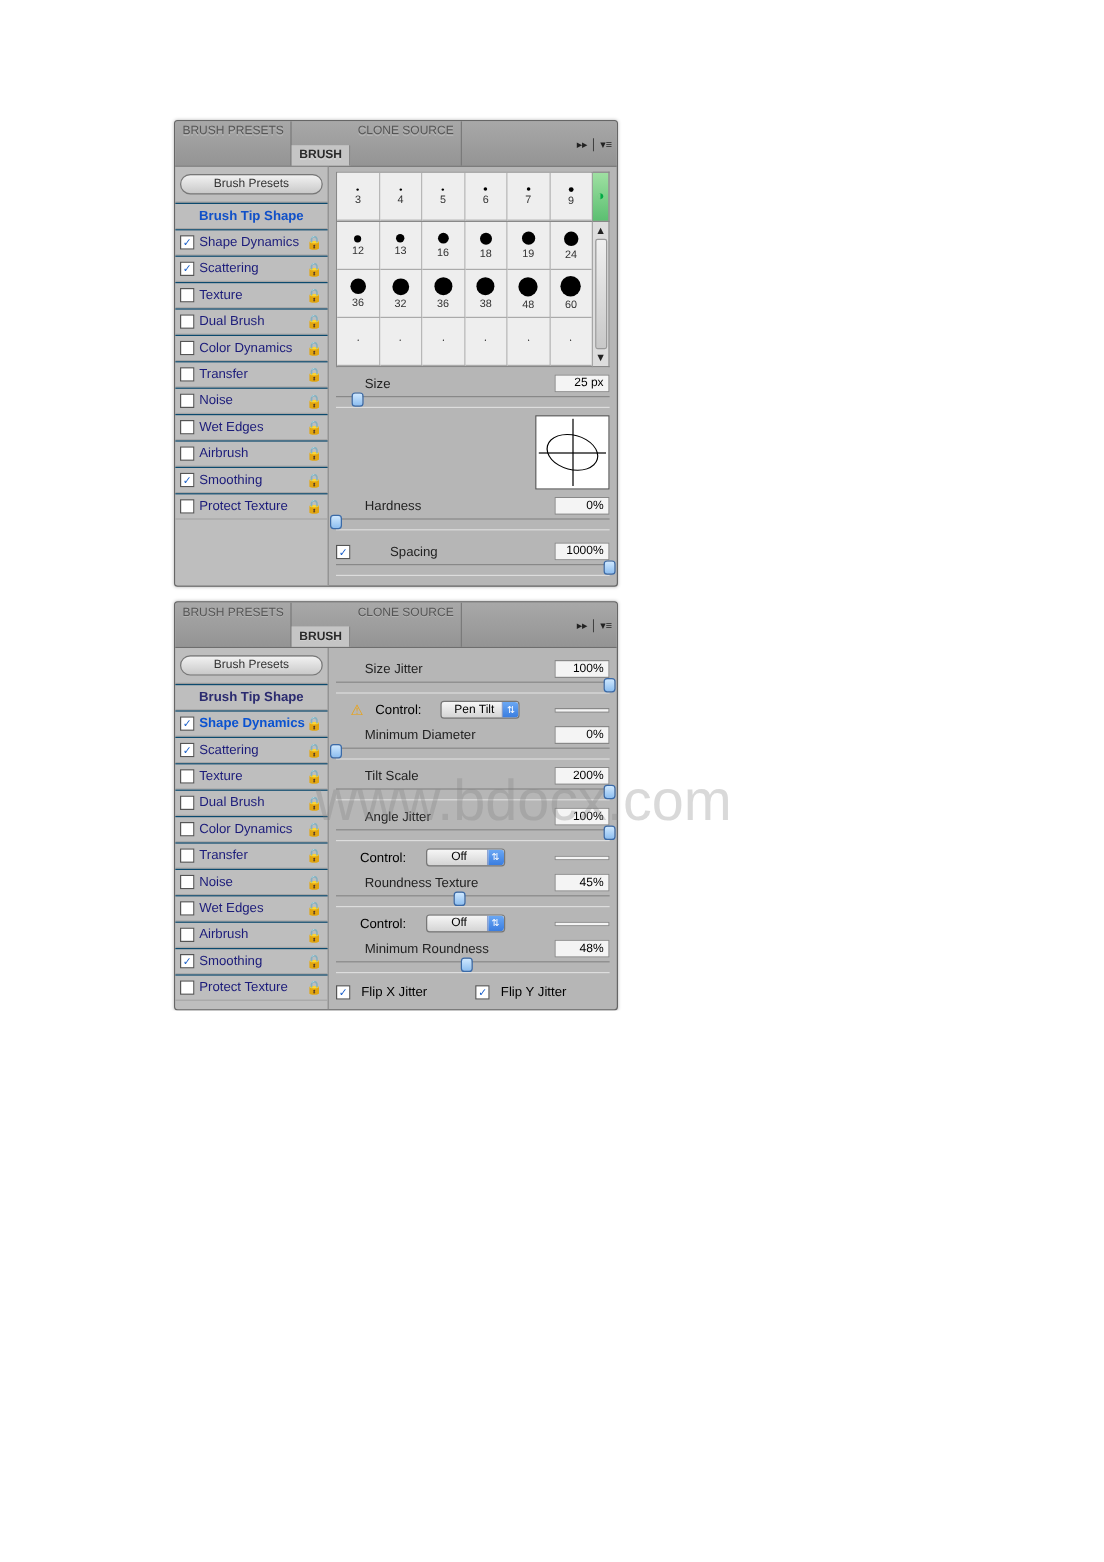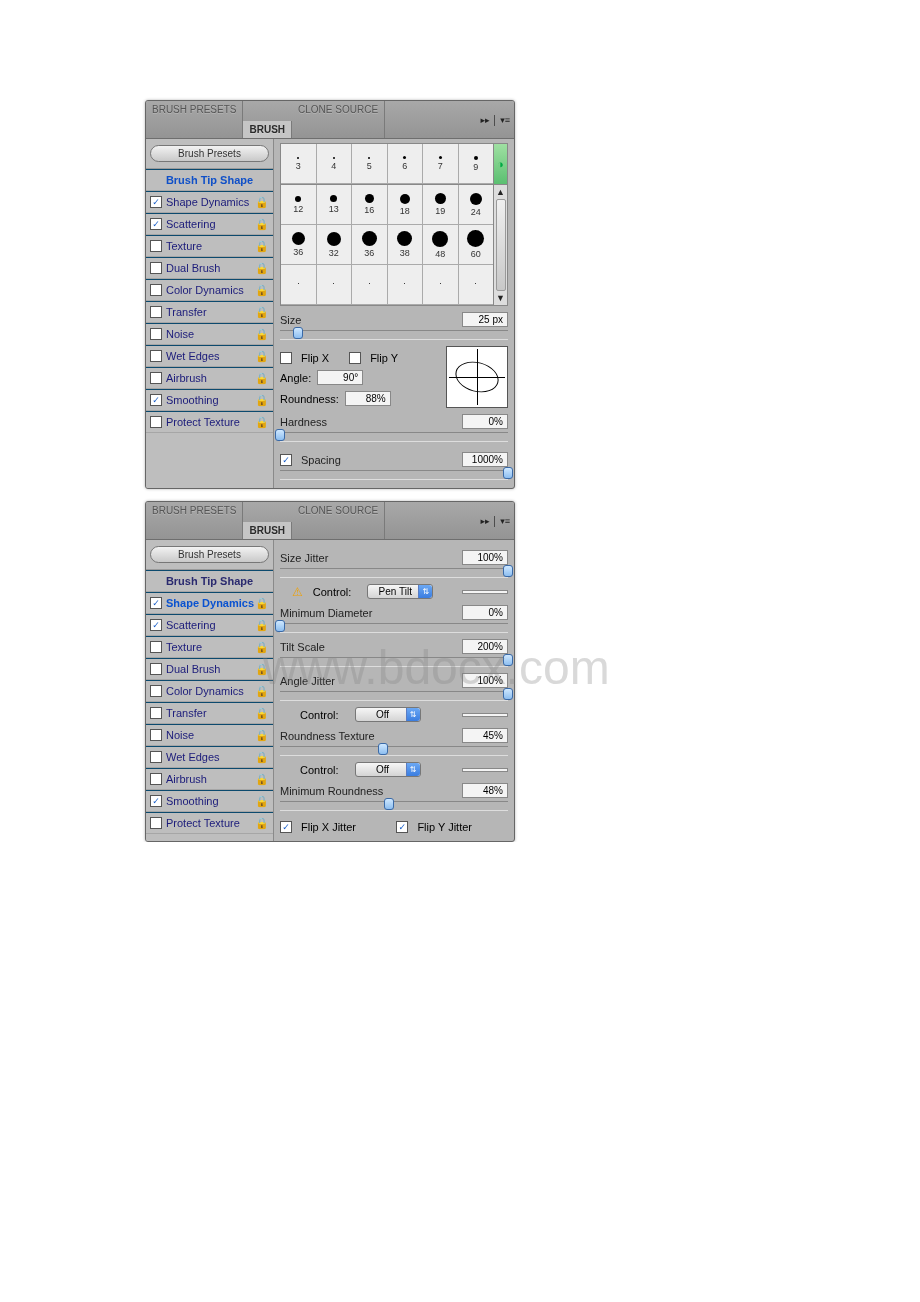--- a/index.html
+++ b/index.html
@@ -163,21 +163,21 @@
     background: linear-gradient(#9fe0a2,#5bbf71);
     display: flex; align-items: center; justify-content: center;
     color: #0a4; font-size: 11px;
   }
   .field-row {
     display: flex;
     align-items: center;
     margin-top: 6px;
     gap: 6px;
   }
-  .field-row .flabel { flex: 1; color: #222; font-size: 11px; }
+  .field-row .flabel { flex: 1; color: #222; font-size: 11px; margin-left: 24px; }
   .valbox {
     min-width: 46px;
     background: #f4f4f4;
     border: 1px solid #888;
     padding: 1px 4px;
     text-align: right;
     font-size: 10px;
   }
   .slider {
     position: relative;
@@ -447,37 +447,20 @@
 
       <div class="field-row">
         <span class="flabel">Size</span>
         <span class="valbox">25 px</span>
       </div>
       <div class="slider">
             <div class="handle" style="left:8%"></div>
           </div>
 
       <div style="display:flex; align-items:flex-start; margin-top:6px;">
-        <div style="flex:1;">
-          <div class="field-row">
-            <span class="smbox"></span>
-            <span>Flip X</span>
-            <span style="width:8px;"></span>
-            <span class="smbox"></span>
-            <span>Flip Y</span>
-          </div>
-          <div class="field-row">
-            <span>Angle:</span>
-            <span class="valbox">90°</span>
-          </div>
-          <div class="field-row">
-            <span>Roundness:</span>
-            <span class="valbox">88%</span>
-          </div>
-        </div>
         <div class="angle-box">
           <div class="crossv"></div>
               <div class="crossh"></div>
               <div class="ellipse"></div>
         </div>
       </div>
 
       <div class="field-row">
         <span class="flabel">Hardness</span>
         <span class="valbox">0%</span>

